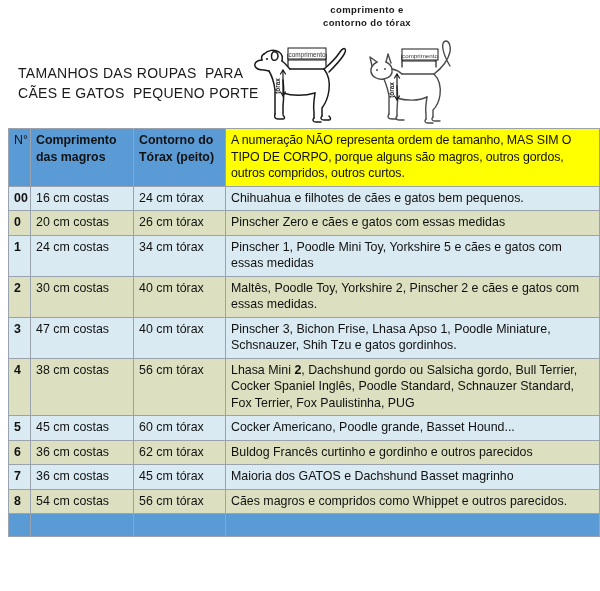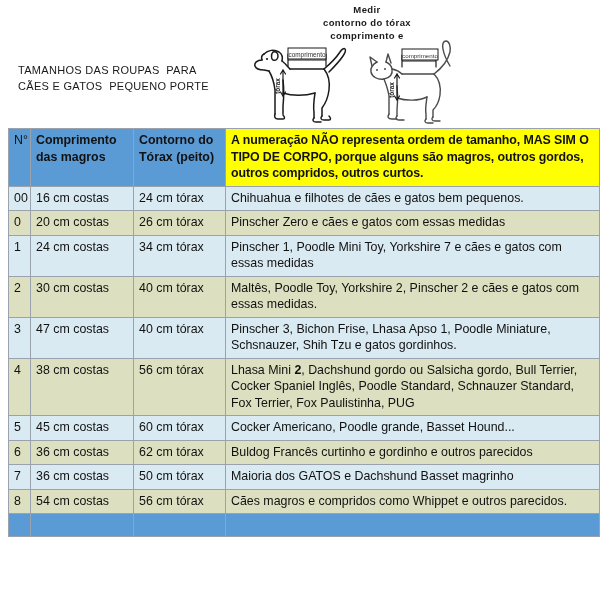--- a/index.html
+++ b/index.html
@@ -20,21 +20,21 @@
     position: absolute;
     left: 0; top: 0;
     width: 600px;
     height: 128px;
   }
 
   #headline {
     position: absolute;
     left: 18px;
     top: 63px;
-    font-size: 11px;
+    font-size: 14px;
     font-weight: 400;
     color: #1a1a1a;
     line-height: 1.45;
     letter-spacing: 0.3px;
     white-space: pre;
   }
 
   #measure-title {
     position: absolute;
     left: 277px;
@@ -89,28 +89,28 @@
     vertical-align: top;
     color: #101010;
   }
   th.th-num {
     font-weight: normal;
     font-size: 10.5px;
     padding-top: 4px;
   }
   th.th-note {
     background: #ffff00;
-    font-weight: bold;
+    font-weight: normal;
     font-size: 12.4px;
     line-height: 1.32;
     letter-spacing: -0.1px;
   }
 
   tbody td.cell-num {
-    font-weight: normal;
+    font-weight: bold;
     font-size: 12px;
     text-align: left;
     padding-left: 4px;
     padding-right: 2px;
   }
   tr.row-blue  td { background: #daeaf2; }
   tr.row-olive td { background: #dde0c0; }
 
   tfoot td { background: #5b9bd5; height: 15px; padding: 0; }
 
@@ -118,23 +118,22 @@
 </style>
 </head>
 <body>
 
 <div id="top-area">
 
   <div id="headline"><span>TAMANHOS DAS ROUPAS  PARA</span>
 <span>CÃES E GATOS  PEQUENO PORTE</span></div>
 
   <div id="measure-title">
-    <div>Medir</div>
+    <div>comprimento e</div>
     <div>contorno do tórax</div>
-    <div>comprimento e</div>
   </div>
 
   <div id="figures">
 
     <svg class="figure" id="dog-figure" width="108" height="90" viewBox="0 0 108 90">
       <g fill="none" stroke="#1a1a1a" stroke-width="1.5" stroke-linejoin="round" stroke-linecap="round">
 
         <path d="M10 24 C5 24 2 27 3 30 C4 33 8 34 12 34 L17 35"></path>
         <path d="M12 18 C16 14 22 13 27 16 C30 18 31 21 30 25"></path>
         <path d="M10 24 C9 21 10 19 12 18"></path>
@@ -245,21 +244,21 @@
       <tr class="row-olive">
         <td class="cell-num">0</td>
         <td>20 cm costas</td>
         <td>26 cm tórax</td>
         <td>Pinscher Zero e cães e gatos com essas medidas</td>
       </tr>
       <tr class="row-blue">
         <td class="cell-num">1</td>
         <td>24 cm costas</td>
         <td>34 cm tórax</td>
-        <td>Pinscher 1, Poodle Mini Toy, Yorkshire 7 e cães e gatos com essas medidas</td>
+        <td>Pinscher 1, Poodle Mini Toy, Yorkshire 5 e cães e gatos com essas medidas</td>
       </tr>
       <tr class="row-olive">
         <td class="cell-num">2</td>
         <td>30 cm costas</td>
         <td>40 cm tórax</td>
         <td>Maltês, Poodle Toy, Yorkshire 2, Pinscher 2 e cães e gatos com essas medidas.</td>
       </tr>
       <tr class="row-blue">
         <td class="cell-num">3</td>
         <td>47 cm costas</td>
@@ -280,21 +279,21 @@
       </tr>
       <tr class="row-olive">
         <td class="cell-num">6</td>
         <td>36 cm costas</td>
         <td>62 cm tórax</td>
         <td>Buldog  Francês curtinho e gordinho e outros parecidos</td>
       </tr>
       <tr class="row-blue">
         <td class="cell-num">7</td>
         <td>36 cm costas</td>
-        <td>50 cm tórax</td>
+        <td>45 cm tórax</td>
         <td>Maioria dos GATOS e Dachshund Basset magrinho</td>
       </tr>
       <tr class="row-olive">
         <td class="cell-num">8</td>
         <td>54 cm costas</td>
         <td>56 cm tórax</td>
         <td>Cães magros e compridos como Whippet e outros parecidos.</td>
       </tr>
     </tbody>
   <tfoot>

